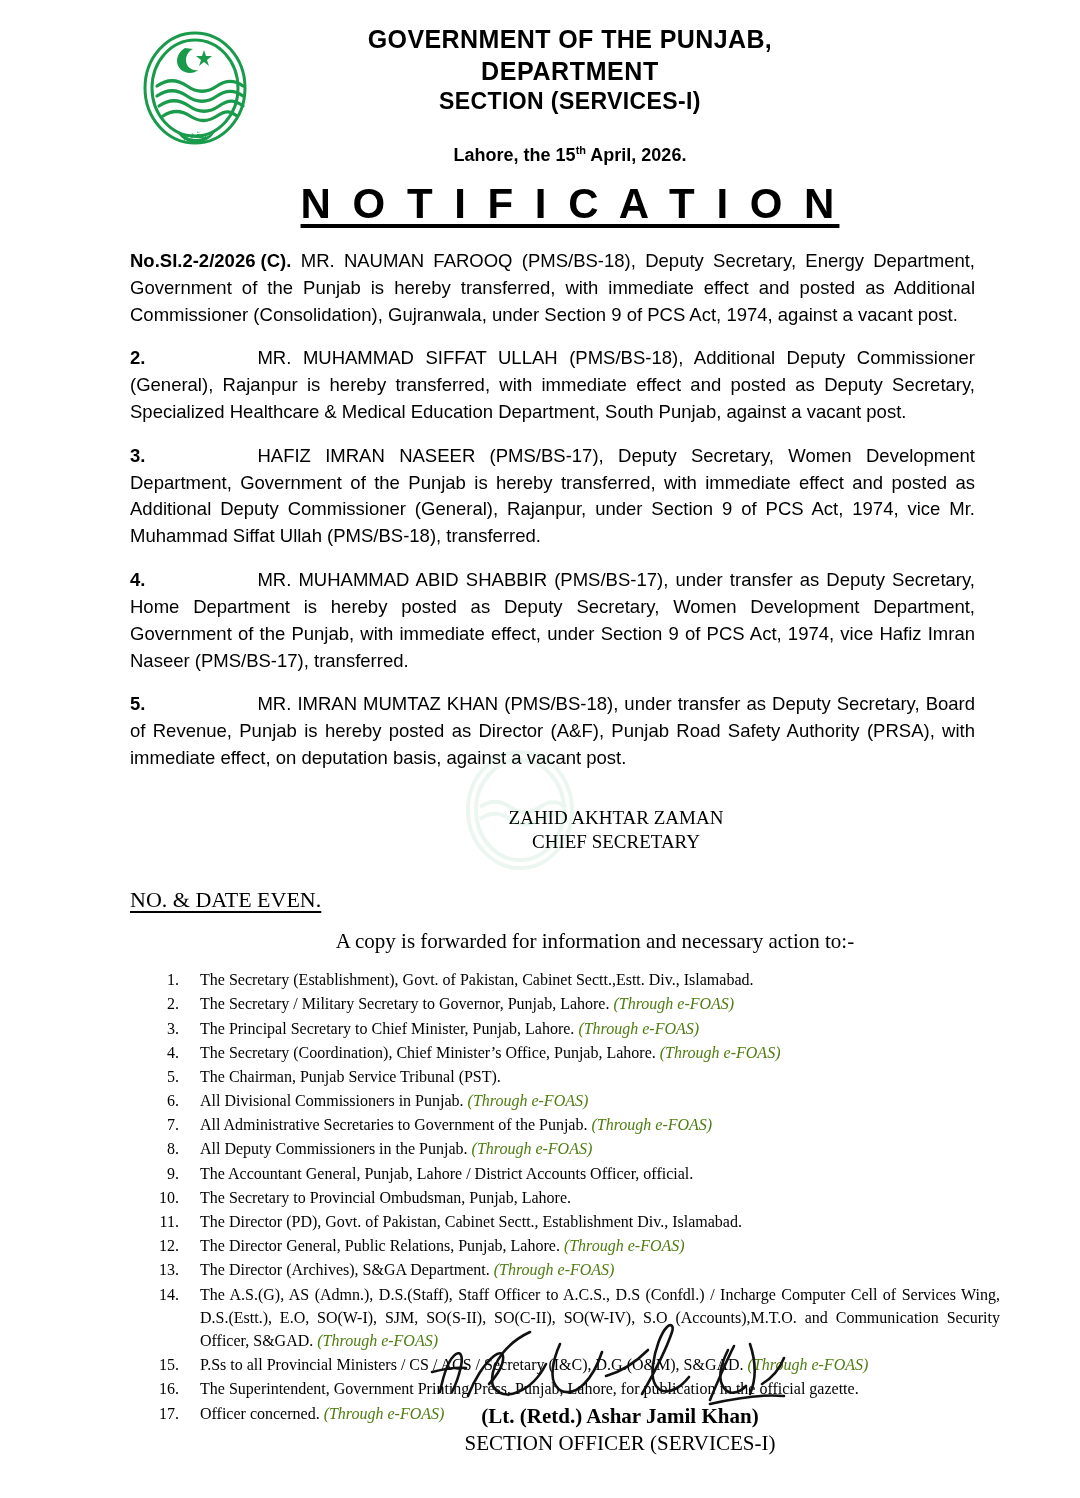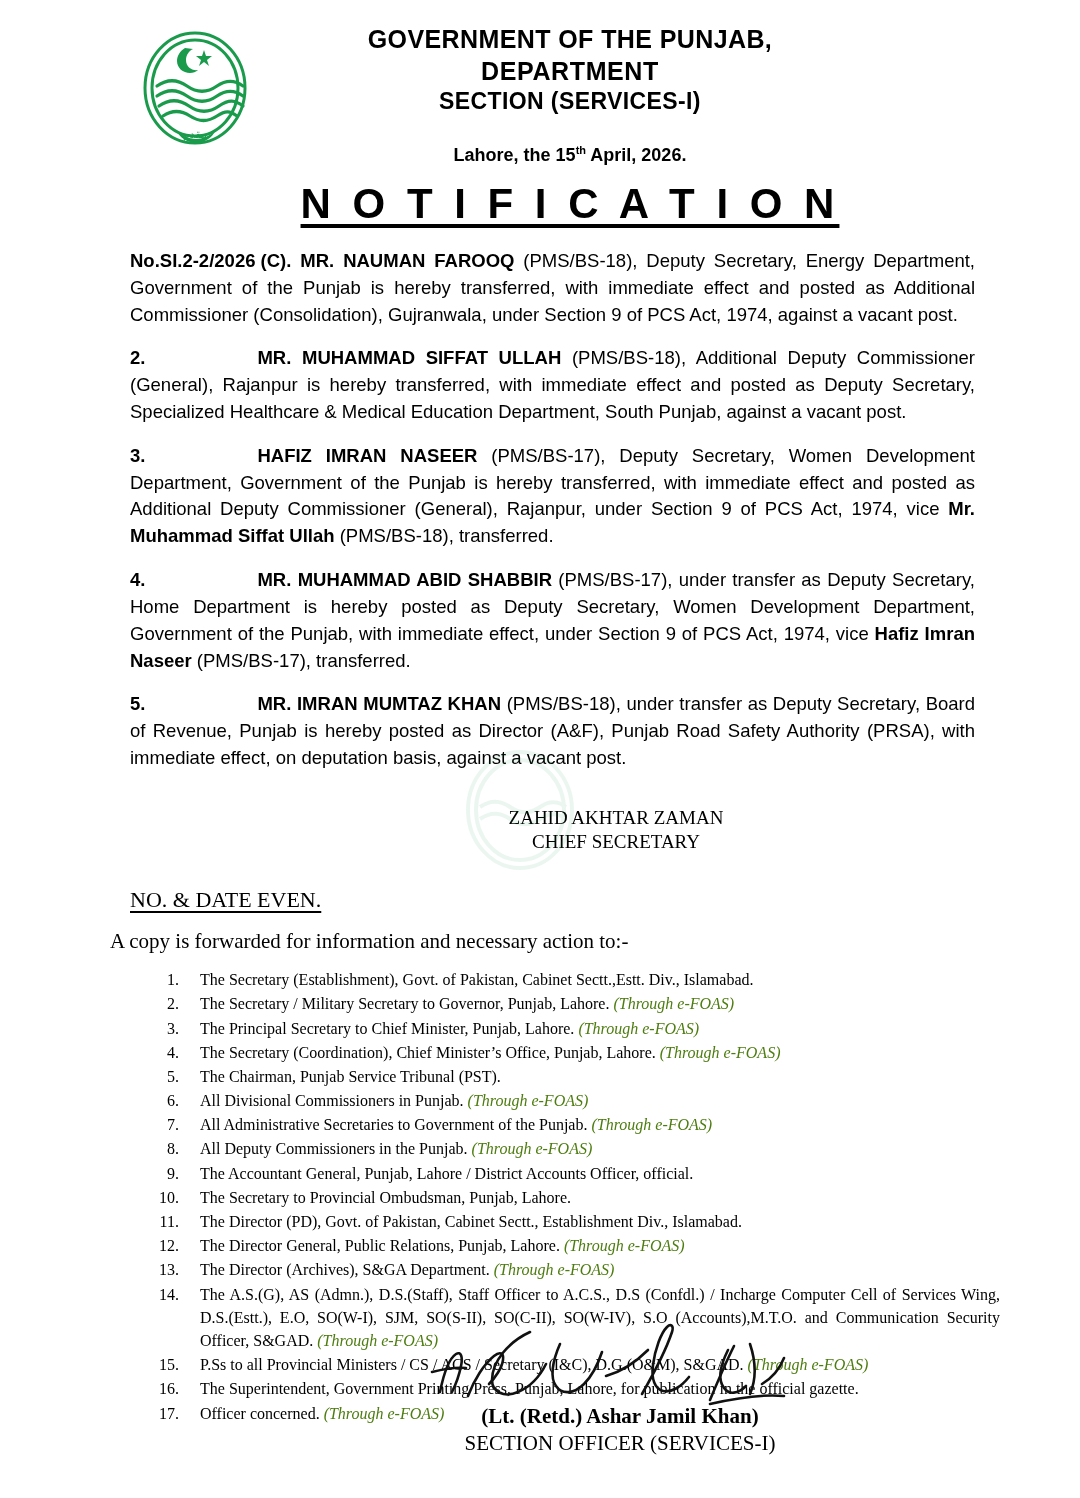--- a/index.html
+++ b/index.html
@@ -75,21 +75,21 @@
     margin-top: 20px;
   }
   p.para {
     font-family: "Liberation Sans", sans-serif;
     font-size: 18.5px;
     line-height: 1.45;
     text-align: justify;
     text-justify: inter-word;
     margin: 0 0 17px 0;
   }
-  p.para b { font-weight: bold; }
+  p.para b { font-weight: normal; }
   .num {
     font-weight: bold;
     display: inline-block;
   }
   .indent-gap { display: inline-block; width: 112px; }
 
   .byorder {
     text-align: center;
     font-family: "Liberation Serif", serif;
     font-weight: bold;
@@ -115,20 +115,21 @@
     text-decoration: underline;
     text-underline-offset: 4px;
     margin-top: 32px;
     padding-left: 130px;
   }
   .copy-line {
     font-family: "Liberation Serif", serif;
     font-size: 21px;
     margin-top: 16px;
     padding-left: 110px;
+    text-align: center;
   }
 
   
   ol.dist {
     list-style: none;
     margin: 14px 0 0 0;
     padding: 0 80px 0 145px;
     font-family: "Liberation Serif", serif;
     font-size: 16px;
     line-height: 1.45;

